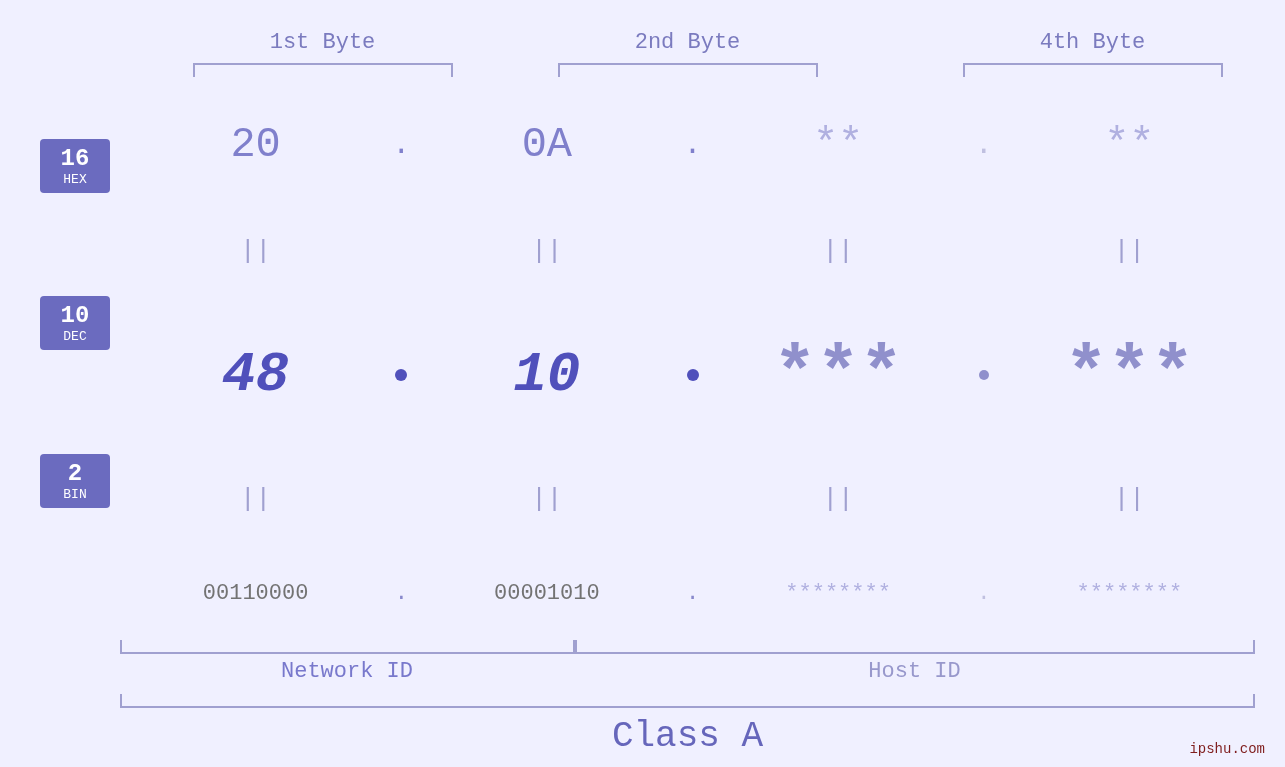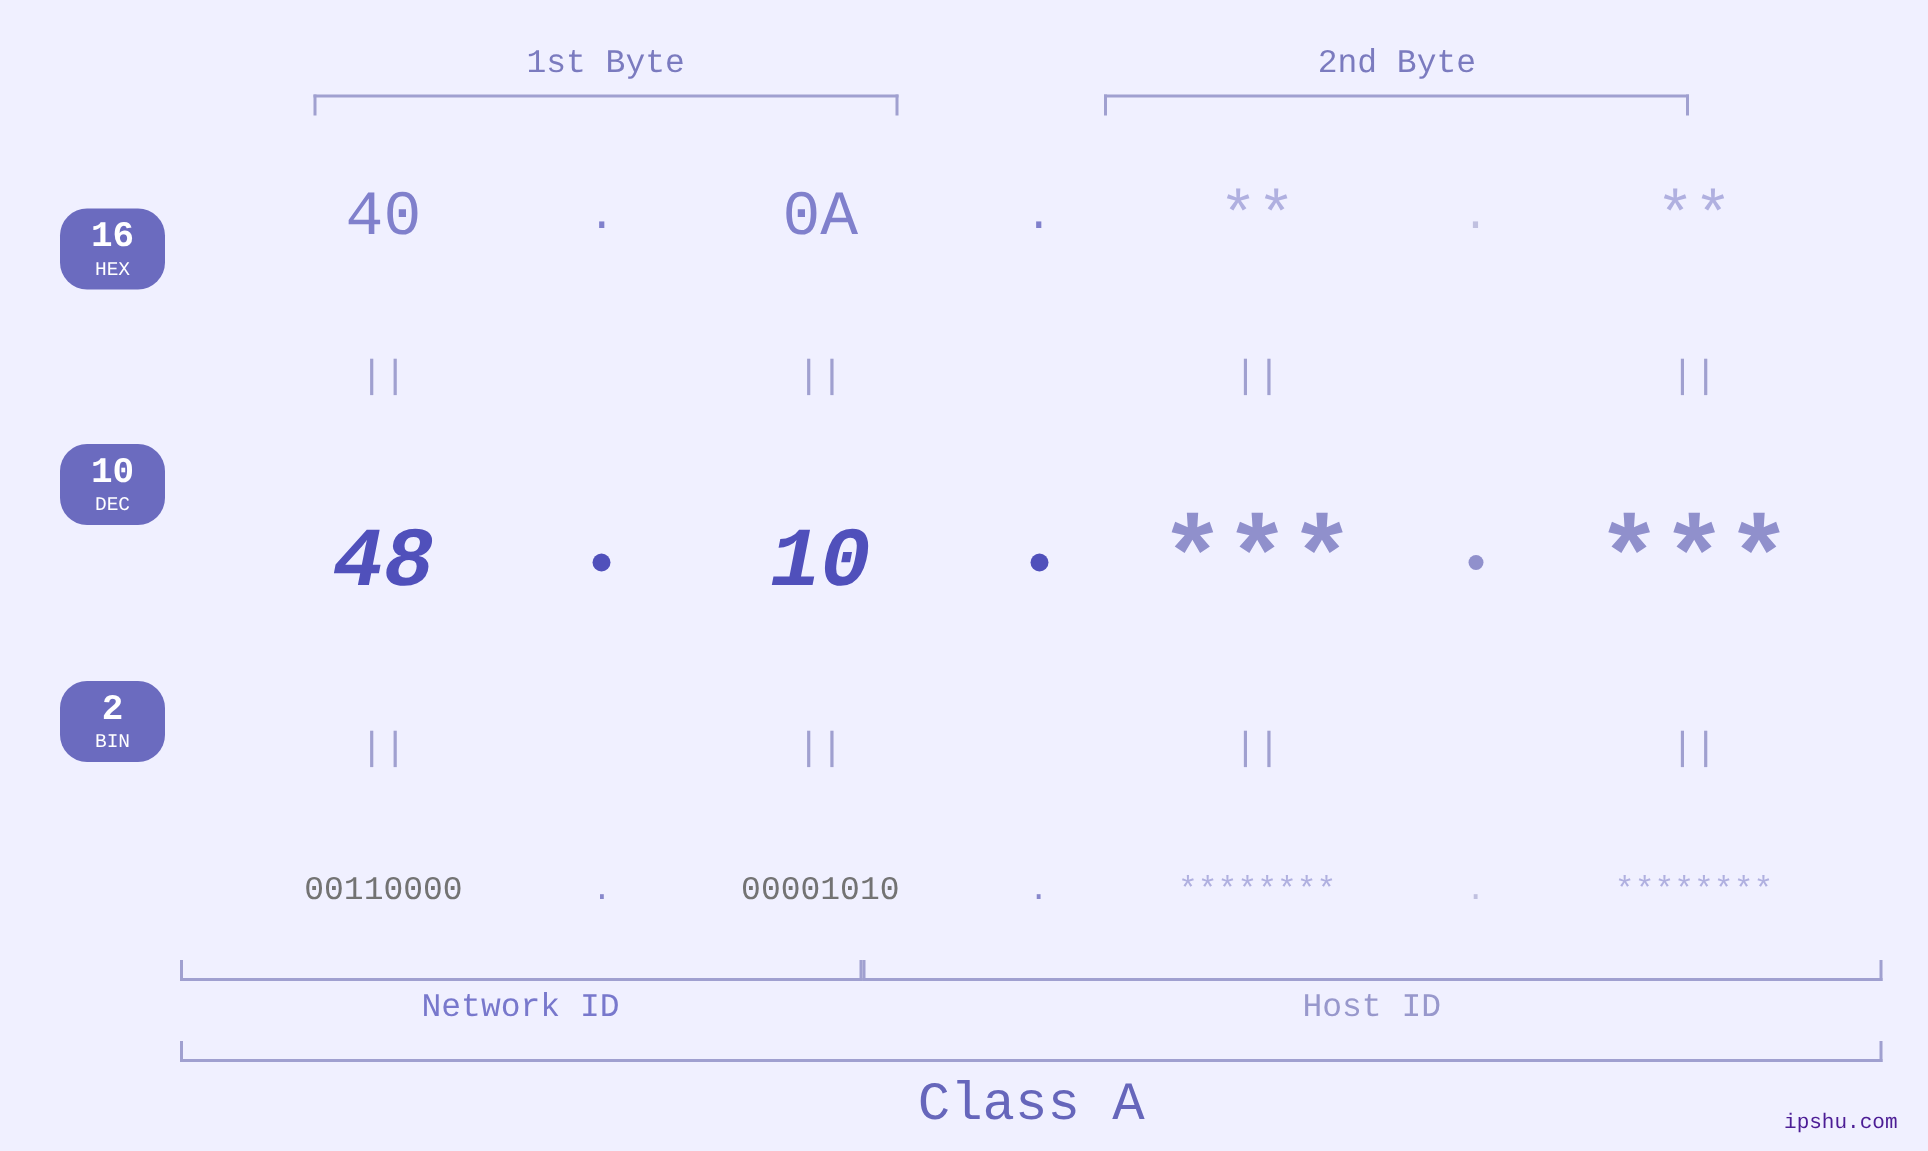--- a/index.html
+++ b/index.html
@@ -73,21 +73,21 @@
       justify-content: space-around;
       align-items: center;
       width: 130px;
       padding-left: 20px;
       padding-bottom: 80px;
     }
 
     .base-badge {
       background-color: #6b6bbf;
       color: white;
-      border-radius: 18px;
+      border-radius: 4px;
       padding: 6px 10px;
       text-align: center;
       min-width: 70px;
     }
 
     .base-num {
       font-size: 24px;
       font-weight: bold;
       display: block;
     }
@@ -271,21 +271,21 @@
       color: #6666bb;
       font-size: 36px;
       font-family: 'Courier New', Courier, monospace;
       margin-top: 8px;
     }
 
     .watermark {
       position: absolute;
       bottom: 10px;
       right: 20px;
-      color: #4c1d95;
+      color: #7f1d1d;
       font-size: 14px;
       font-family: 'Courier New', Courier, monospace;
     }
 
     .dot-large {
       width: 12px;
       height: 12px;
       background-color: #5050bb;
       border-radius: 50%;
       display: inline-block;
@@ -310,20 +310,24 @@
         <span class="byte-label">1st Byte</span>
         <div class="bracket-top"></div>
       </div>
       <div style="width:40px; flex-shrink:0;"></div>
       <div class="byte-col">
         <span class="byte-label">2nd Byte</span>
         <div class="bracket-top"></div>
       </div>
       <div style="width:40px; flex-shrink:0;"></div>
       <div style="width:40px; flex-shrink:0;"></div>
+      <div class="byte-col">
+        <span class="byte-label">4th Byte</span>
+        <div class="bracket-top"></div>
+      </div>
     </div>
   </div>
 
   <div class="content-area">
 
     <div class="label-col">
       <div class="base-badge">
         <span class="base-num">16</span>
         <span class="base-name">HEX</span>
       </div>
@@ -334,21 +338,21 @@
       <div class="base-badge">
         <span class="base-num">2</span>
         <span class="base-name">BIN</span>
       </div>
     </div>
 
     <div class="data-grid">
 
       <div class="data-row">
         <div class="cell">
-          <span class="hex-value">40</span>
+          <span class="hex-value">20</span>
         </div>
         <div class="sep">
           <span class="hex-dot">.</span>
         </div>
         <div class="cell">
           <span class="hex-value">0A</span>
         </div>
         <div class="sep">
           <span class="hex-dot">.</span>
         </div>

